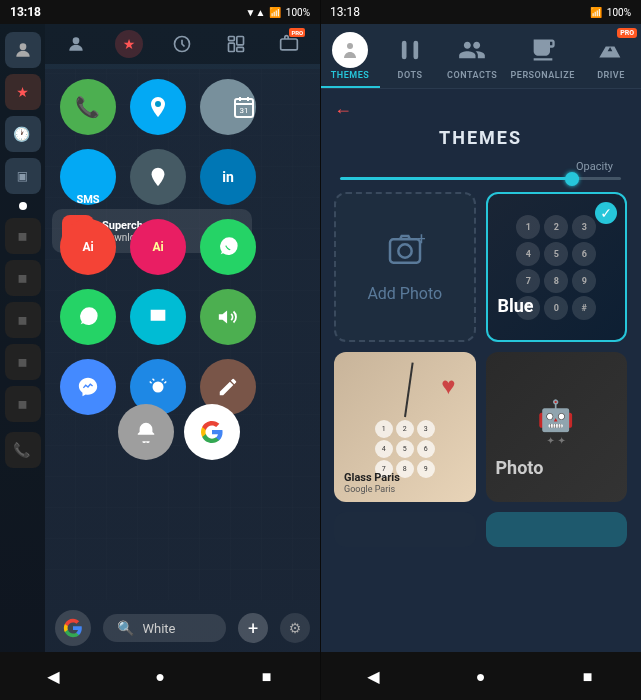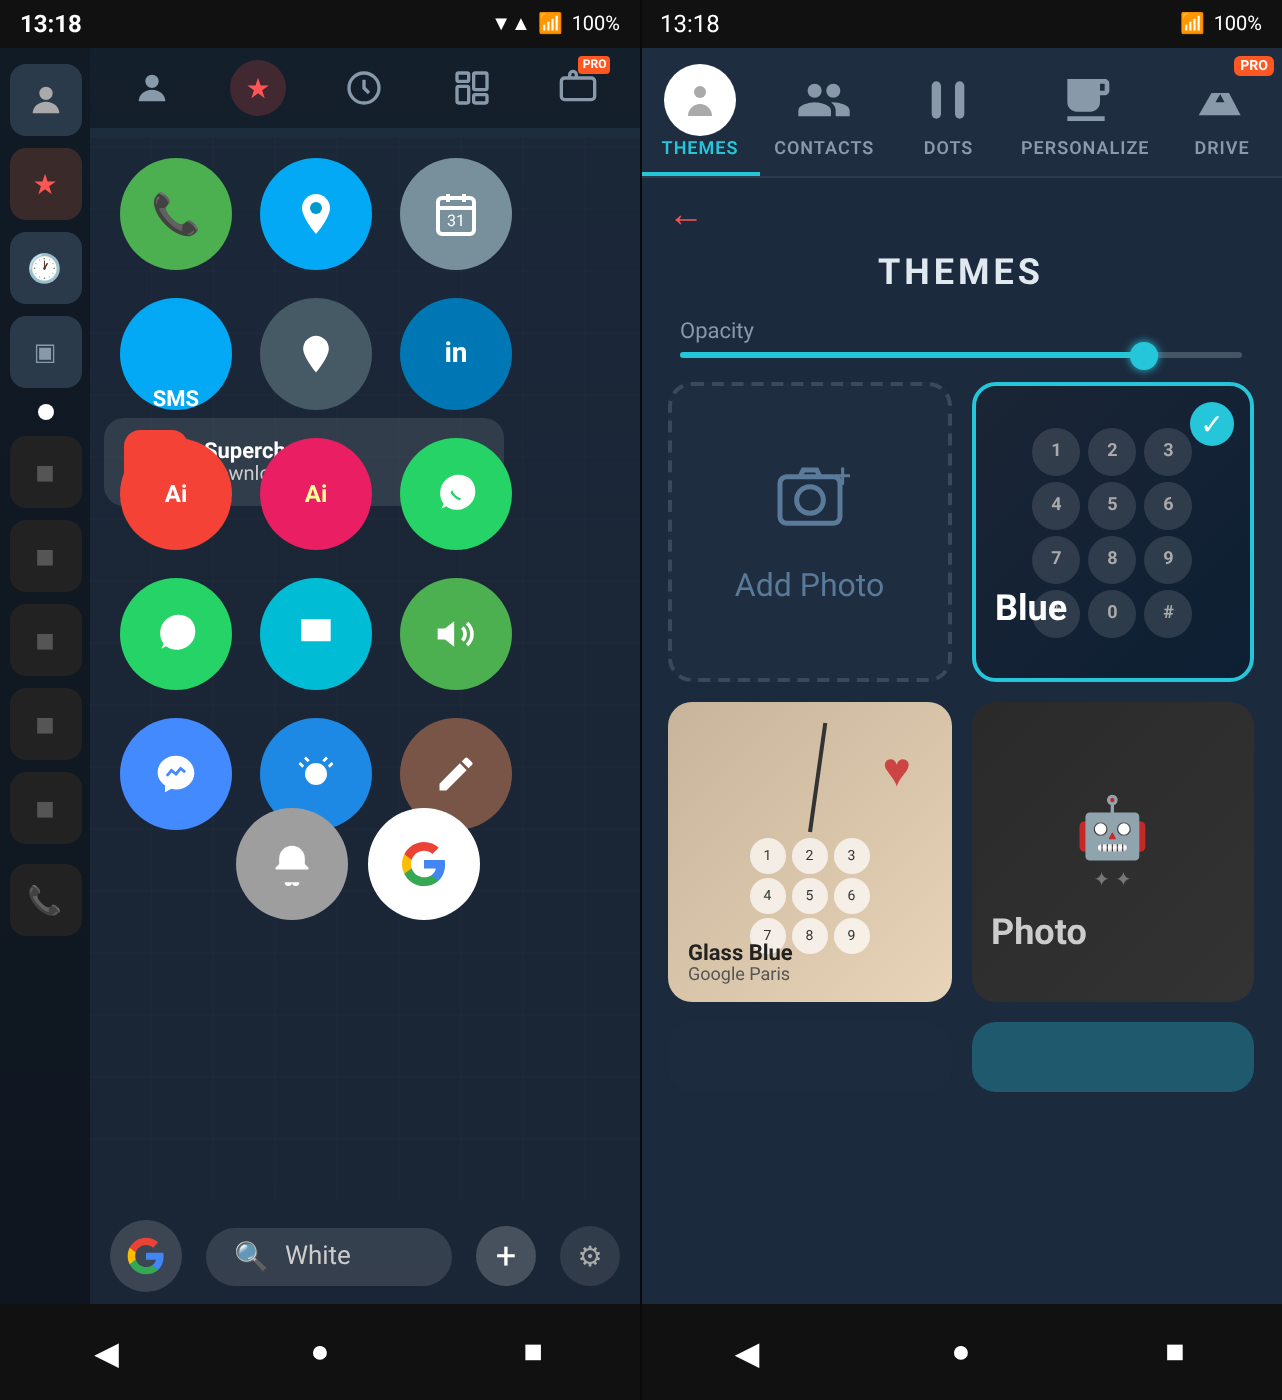--- a/index.html
+++ b/index.html
@@ -108,21 +108,21 @@
       border-radius: 50%;
       display: flex;
       align-items: center;
       justify-content: center;
       font-size: 20px;
       color: white;
     }
 
     .app-icon.green { background: #4CAF50; }
     .app-icon.light-blue { background: #03A9F4; }
-    .app-icon.gray { background: #78909C; }
+    .app-icon.gray { background: #78909C; justify-content: flex-end; }
     .app-icon.dark-gray { background: #455A64; }
     .app-icon.red { background: #F44336; }
     .app-icon.pink { background: #E91E63; }
     .app-icon.blue-accent { background: #448AFF; }
     .app-icon.navy { background: #1565C0; }
     .app-icon.deep-red { background: #B71C1C; }
 
     
     .notif-card {
       position: absolute;
@@ -275,20 +275,21 @@
       letter-spacing: 2px;
       padding: 4px 0 8px;
     }
 
     
     .opacity-row {
       padding: 4px 20px 12px;
       position: relative;
     }
     .opacity-label {
+      text-align: right;
       color: #8899aa;
       font-size: 11px;
       padding-right: 8px;
     }
     .slider-track {
       width: 100%;
       height: 3px;
       background: linear-gradient(to right, #26c6da 85%, #445566 85%);
       border-radius: 2px;
       position: relative;
@@ -769,33 +770,33 @@
             <circle cx="12" cy="12" r="10" fill="white"></circle>
             <circle cx="12" cy="8" r="3" fill="#aaa"></circle>
             <path d="M6 20c0-3.3 2.7-6 6-6s6 2.7 6 6" fill="#aaa"></path>
           </svg>
       </div>
       <span class="tab-label">THEMES</span>
     </div>
     <div class="tab-item">
       <div class="tab-icon-circle">
         <svg width="28" height="28" viewBox="0 0 24 24" fill="#8899aa">
-            <path d="M16 11c1.66 0 2.99-1.34 2.99-3S17.66 5 16 5c-1.66 0-3 1.34-3 3s1.34 3 3 3zm-8 0c1.66 0 2.99-1.34 2.99-3S9.66 5 8 5C6.34 5 5 6.34 5 8s1.34 3 3 3zm0 2c-2.33 0-7 1.17-7 3.5V19h14v-2.5c0-2.33-4.67-3.5-7-3.5zm8 0c-.29 0-.62.02-.97.05 1.16.84 1.97 1.97 1.97 3.45V19h6v-2.5c0-2.33-4.67-3.5-7-3.5z"></path>
-          </svg>
-      </div>
-      <span class="tab-label">CONTACTS</span>
+            <rect x="5" y="4" width="4" height="16" rx="2"></rect>
+            <rect x="15" y="4" width="4" height="16" rx="2"></rect>
+          </svg>
+      </div>
+      <span class="tab-label">DOTS</span>
     </div>
     <div class="tab-item">
       <div class="tab-icon-circle">
         <svg width="28" height="28" viewBox="0 0 24 24" fill="#8899aa">
-            <rect x="5" y="4" width="4" height="16" rx="2"></rect>
-            <rect x="15" y="4" width="4" height="16" rx="2"></rect>
-          </svg>
-      </div>
-      <span class="tab-label">DOTS</span>
+            <path d="M16 11c1.66 0 2.99-1.34 2.99-3S17.66 5 16 5c-1.66 0-3 1.34-3 3s1.34 3 3 3zm-8 0c1.66 0 2.99-1.34 2.99-3S9.66 5 8 5C6.34 5 5 6.34 5 8s1.34 3 3 3zm0 2c-2.33 0-7 1.17-7 3.5V19h14v-2.5c0-2.33-4.67-3.5-7-3.5zm8 0c-.29 0-.62.02-.97.05 1.16.84 1.97 1.97 1.97 3.45V19h6v-2.5c0-2.33-4.67-3.5-7-3.5z"></path>
+          </svg>
+      </div>
+      <span class="tab-label">CONTACTS</span>
     </div>
     <div class="tab-item">
       <div class="tab-icon-circle">
         <svg width="28" height="28" viewBox="0 0 24 24" fill="#8899aa">
             <path d="M20 3H4v10c0 2.21 1.79 4 4 4h6c2.21 0 4-1.79 4-4v-3h2c1.11 0 2-.89 2-2V5c0-1.11-.89-2-2-2zm0 5h-2V5h2v3zM4 19h16v2H4z"></path>
           </svg>
       </div>
       <span class="tab-label">PERSONALIZE</span>
     </div>
     <div class="tab-item" style="position:relative;">
@@ -881,21 +882,21 @@
             <div style="width:18px;height:18px;border-radius:50%;background:rgba(255,255,255,0.7);display:flex;align-items:center;justify-content:center;font-size:7px;color:#333;">6</div>
           </div>
           <div style="display:flex;gap:3px;">
             <div style="width:18px;height:18px;border-radius:50%;background:rgba(255,255,255,0.7);display:flex;align-items:center;justify-content:center;font-size:7px;color:#333;">7</div>
             <div style="width:18px;height:18px;border-radius:50%;background:rgba(255,255,255,0.7);display:flex;align-items:center;justify-content:center;font-size:7px;color:#333;">8</div>
             <div style="width:18px;height:18px;border-radius:50%;background:rgba(255,255,255,0.7);display:flex;align-items:center;justify-content:center;font-size:7px;color:#333;">9</div>
           </div>
         </div>
       </div>
       <div style="position:absolute;bottom:8px;left:10px;">
-        <div style="color:#222;font-size:11px;font-weight:bold;">Glass Blue</div>
+        <div style="color:#222;font-size:11px;font-weight:bold;">Glass Paris</div>
         <div style="color:#555;font-size:9px;">Google Paris</div>
       </div>
     </div>
 
     <div class="theme-card white-theme">
       <div style="position:absolute;top:50%;left:50%;transform:translate(-50%,-60%);text-align:center;">
         <div style="font-size:30px;">🤖</div>
         <div style="color:#777;font-size:10px;margin-top:2px;">✦ ✦</div>
       </div>
       <div class="theme-card-label">Photo</div>

